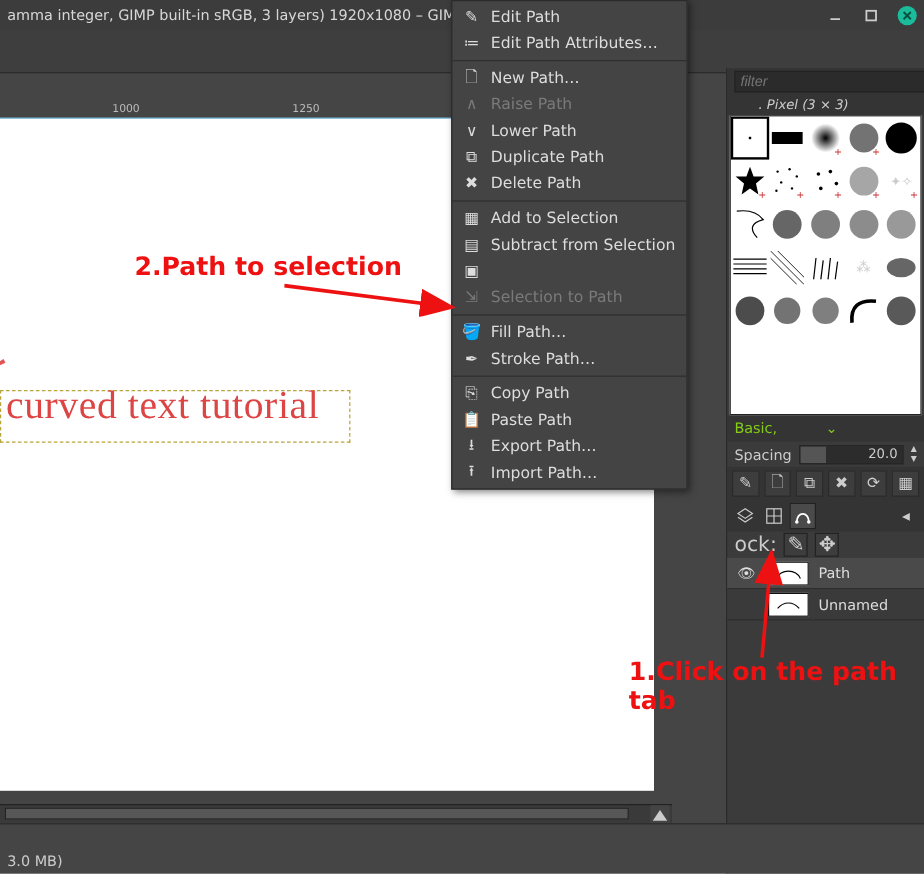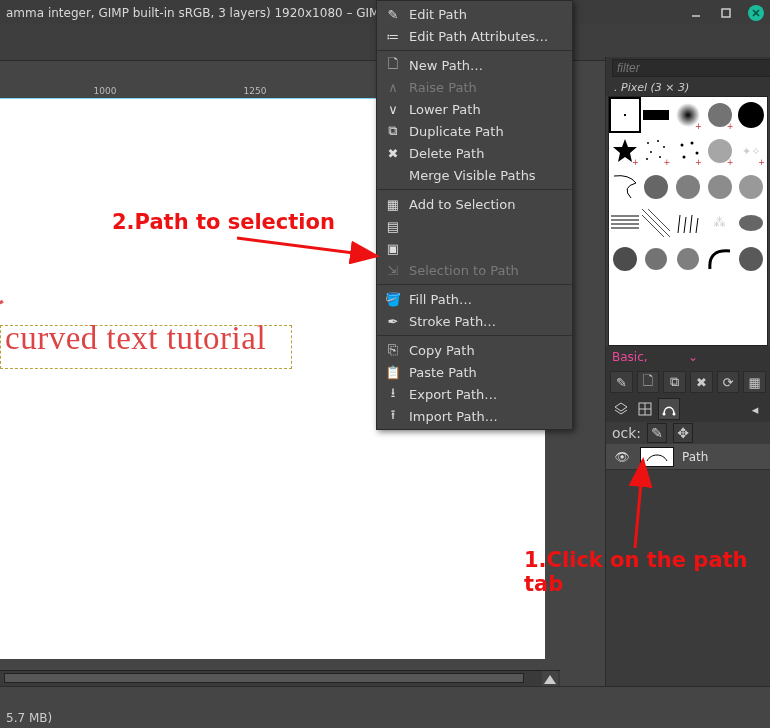--- a/index.html
+++ b/index.html
@@ -74,41 +74,41 @@
     background:#3b3b3b; border-left:1px solid #2a2a2a;
     display:flex; flex-direction:column;
   }
   .panel-head{background:#343434;}
   .filter-row{display:flex;align-items:center;height:22px;padding:0 6px;}
   .filter-row input{
     flex:1;background:#2b2b2b;border:1px solid #222;color:#aaa;
     font-style:italic;font-size:12px;padding:1px 4px;height:18px;
   }
   .filter-row .caret{width:14px;text-align:center;color:#ccc;}
-  .brush-name{font-size:11px;color:#ccc;padding:2px 8px;font-style:italic;}
+  .brush-name{font-size:11px;color:#ccc;padding:2px 26px;font-style:italic;}
   .brush-grid{
     background:#fff; height:250px; position:relative; overflow:hidden;
     border:1px solid #222; margin:0 2px;
     display:grid; grid-template-columns:repeat(5,1fr); grid-auto-rows:36px;
   }
   .bcell{position:relative;display:flex;align-items:center;justify-content:center;border:1px solid transparent;}
   .bcell.sel{border:2px solid #000;}
   .bcell .corner{position:absolute;bottom:1px;right:1px;font-size:8px;color:#c33;}
   .preset-row{display:flex;align-items:center;height:22px;padding:0 6px;background:#343434;}
-  .preset-row span{flex:1;font-size:12px;color:#ec4899;}
+  .preset-row span{flex:1;font-size:12px;color:#84cc16;}
   .spacing-row{display:flex;align-items:center;height:21px;padding:0 6px;gap:6px;font-size:12px;}
   .spacing-row .bar{flex:1;height:16px;background:linear-gradient(to right,#555 25%,#2c2c2c 25%);border:1px solid #222;display:flex;align-items:center;justify-content:flex-end;padding:0 4px;font-size:11px;}
   .btnrow{display:flex;gap:4px;padding:3px 4px;background:#343434;}
   .tbtn{width:24px;height:22px;border:1px solid #2a2a2a;background:#3d3d3d;display:flex;align-items:center;justify-content:center;}
   
   .tabrow{display:flex;gap:2px;padding:2px 4px;background:#343434;align-items:center;}
   .tabrow .tab{width:22px;height:22px;display:flex;align-items:center;justify-content:center;border:1px solid transparent;}
   .tabrow .tab.active{background:#4a4a4a;border:1px solid #222;}
   .tabrow .menu-trigger{margin-left:auto;}
-  .lockrow{display:flex;align-items:center;gap:6px;padding:0 6px;height:22px;font-size:14px;text-align:right;}
+  .lockrow{display:flex;align-items:center;gap:6px;padding:0 6px;height:22px;font-size:17px;text-align:right;}
   .lockrow .glyph{width:20px;height:20px;display:flex;align-items:center;justify-content:center;border:1px solid #222;background:#3d3d3d;}
   .path-list{background:#3a3a3a;}
   .path-item{
     display:flex;align-items:center;height:26px;padding:0 6px;gap:8px;
     border-bottom:1px solid #2e2e2e;font-size:12px;color:#ddd;
   }
   .path-item .eye{width:20px;text-align:center;}
   .path-item .thumb{width:34px;height:20px;background:#fff;border:1px solid #111;display:flex;align-items:center;justify-content:center;}
   .path-item.sel{background:#4a4a4a;}
   
@@ -196,31 +196,28 @@
       <span>Lower Path</span>
     </div>
   <div class="mi">
       <span class="icon">⧉</span>
       <span>Duplicate Path</span>
     </div>
   <div class="mi">
       <span class="icon">✖</span>
       <span>Delete Path</span>
     </div>
-  <div class="mi">
-      <span class="icon"></span>
-      <span>Merge Visible Paths</span>
-    </div>
   <div class="sep"></div>
   <div class="mi">
       <span class="icon">▦</span>
       <span>Add to Selection</span>
     </div>
   <div class="mi">
       <span class="icon">▤</span>
+      <span>Subtract from Selection</span>
     </div>
   <div class="mi">
       <span class="icon">▣</span>
     </div>
   <div class="mi disabled">
       <span class="icon">⇲</span>
       <span>Selection to Path</span>
     </div>
   <div class="sep"></div>
   <div class="mi">
@@ -417,20 +414,27 @@
       </div>
     <div class="bcell">
         <svg width="28" height="28">
           <circle cx="14" cy="14" r="12" fill="#000" opacity=".65"></circle>
         </svg>
       </div>
   </div>
   <div class="preset-row">
     <span>Basic,</span>
     <span class="caret">⌄</span>
+  </div>
+  <div class="spacing-row">
+    <span>Spacing</span>
+    <div class="bar">
+        <span>20.0</span>
+      </div>
+    <span style="font-size:10px;line-height:8px;">▴<br>▾</span>
   </div>
   <div class="btnrow">
     <div class="tbtn">✎</div>
     <div class="tbtn">🗋</div>
     <div class="tbtn">⧉</div>
     <div class="tbtn">✖</div>
     <div class="tbtn">⟳</div>
     <div class="tbtn">▦</div>
   </div>
 
@@ -464,20 +468,29 @@
   <div class="path-list">
     <div class="path-item sel">
       <span class="eye">👁</span>
       <span class="thumb">
           <svg width="24" height="12">
             <path d="M2 10 C6 2 18 2 22 10" stroke="#000" fill="none"></path>
           </svg>
         </span>
       <span>Path</span>
     </div>
+    <div class="path-item">
+      <span class="eye"></span>
+      <span class="thumb">
+          <svg width="24" height="12">
+            <path d="M3 9 C8 3 16 3 21 9" stroke="#000" fill="none"></path>
+          </svg>
+        </span>
+      <span>Unnamed</span>
+    </div>
   </div>
 </div>
 
 <div class="annot" style="left:112px;top:210px">2.Path to selection</div>
 <svg class="arrow" style="left:235px;top:228px" width="150" height="36">
   <defs>
       <marker id="ah2" markerWidth="10" markerHeight="8" refX="9" refY="4" orient="auto">
         <polygon points="0 0,10 4,0 8" fill="#e11"></polygon>
       </marker>
     </defs>
@@ -494,14 +507,14 @@
   <line x1="10" y1="92" x2="18" y2="4" stroke="#e11" stroke-width="3" marker-end="url(#ah1)"></line>
 </svg>
 
 <div class="scroll-hz">
   <div class="thumb"></div>
   <div class="nav">
       <div class="tri"></div>
     </div>
 </div>
 <div class="status">
-  <span>5.7 MB)</span>
+  <span>3.0 MB)</span>
 </div>
 
 </body></html>

